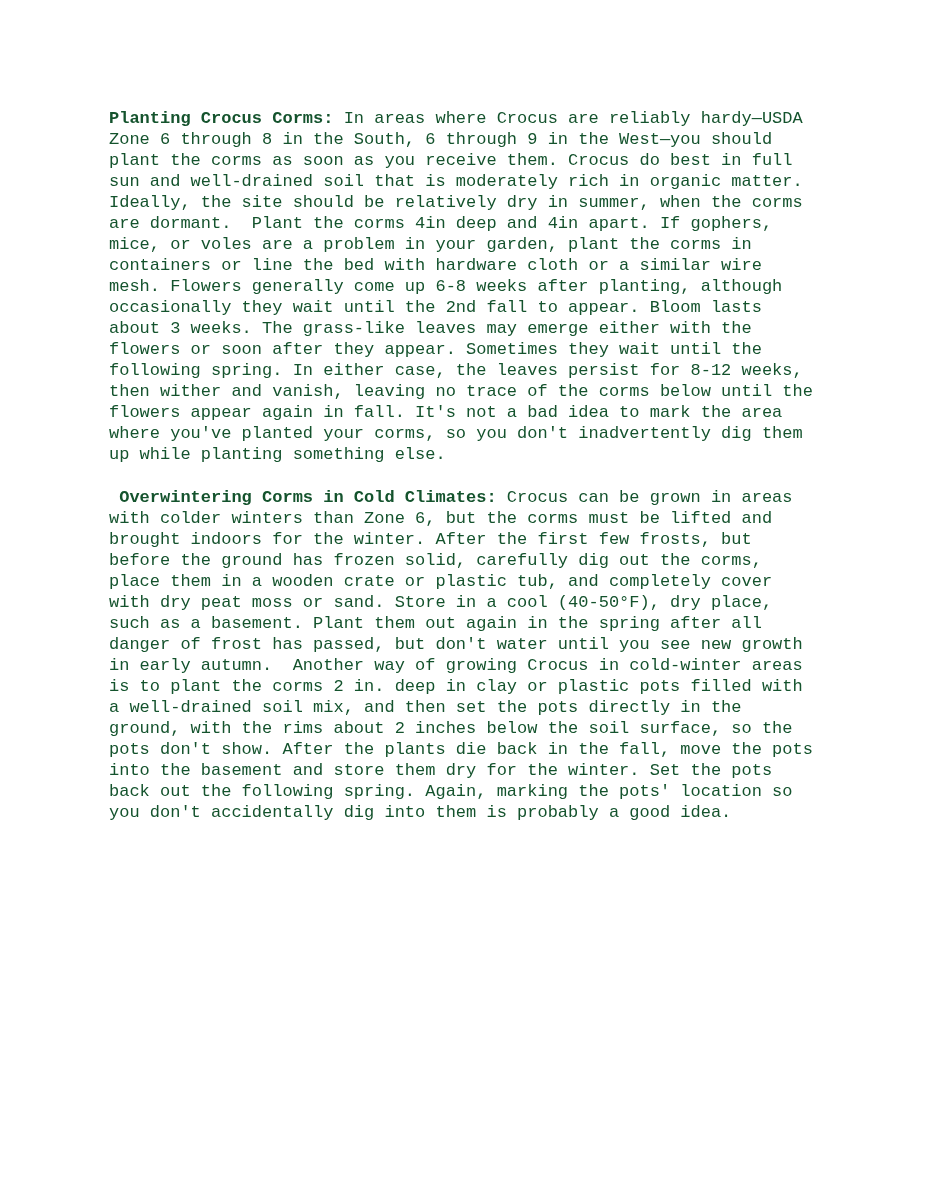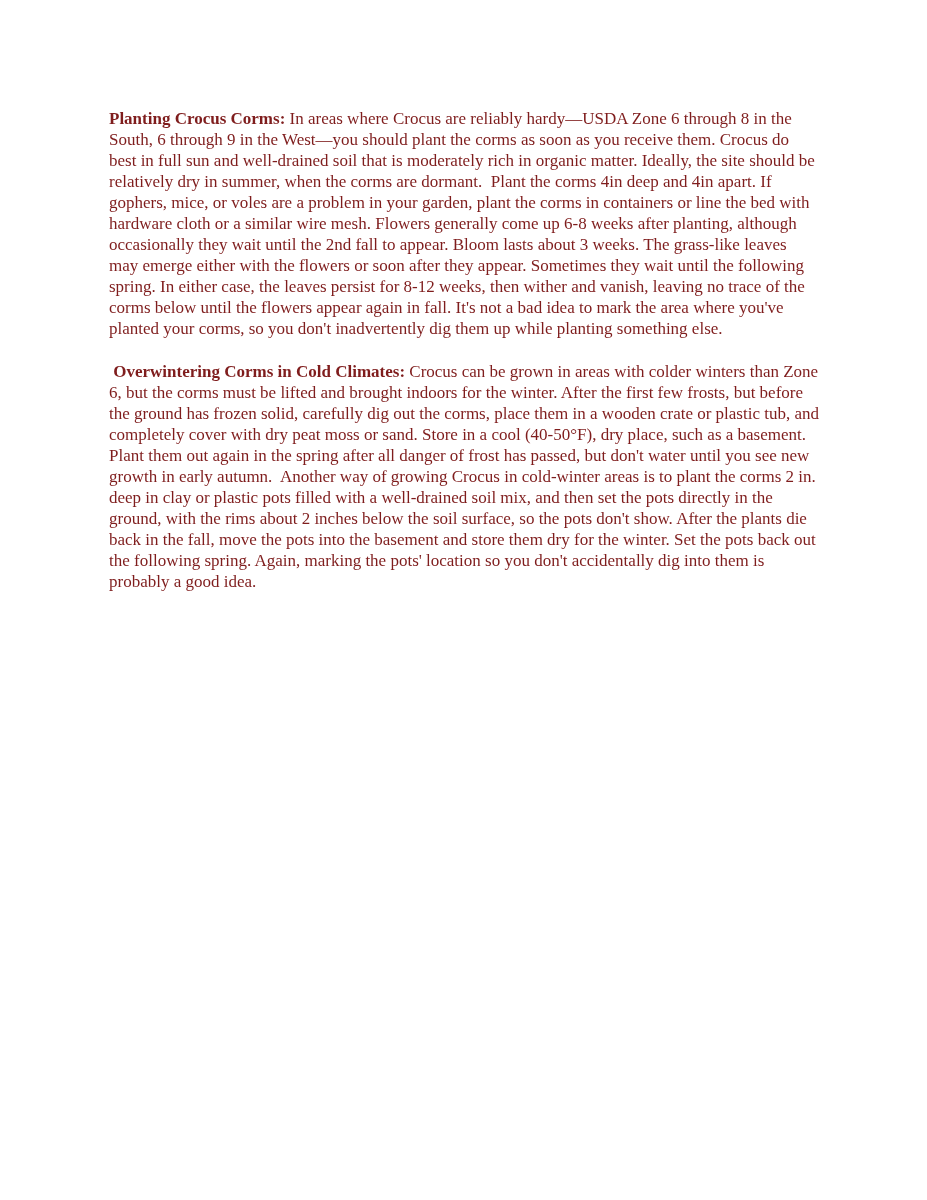--- a/index.html
+++ b/index.html
@@ -21,24 +21,24 @@
   }
   .doc-title {
     font-family: "DejaVu Sans", sans-serif;
     font-weight: bold;
     font-size: 19px;
     line-height: 22px;
     color: #2e6b2e;
     margin: 0 0 22px 0;
   }
   .doc-paragraph {
-    font-family: Liberation Serif, serif;
+    font-family: Liberation Mono, monospace;
     font-size: 17px;
     line-height: 21px;
-    color: #7f1d1d;
+    color: #14532d;
     margin: 0 0 22px 0;
     white-space: pre-wrap;
     text-align: left;
   }
   .doc-paragraph .para-label {
     font-weight: bold;
   }
 </style>
 </head>
 <body>

